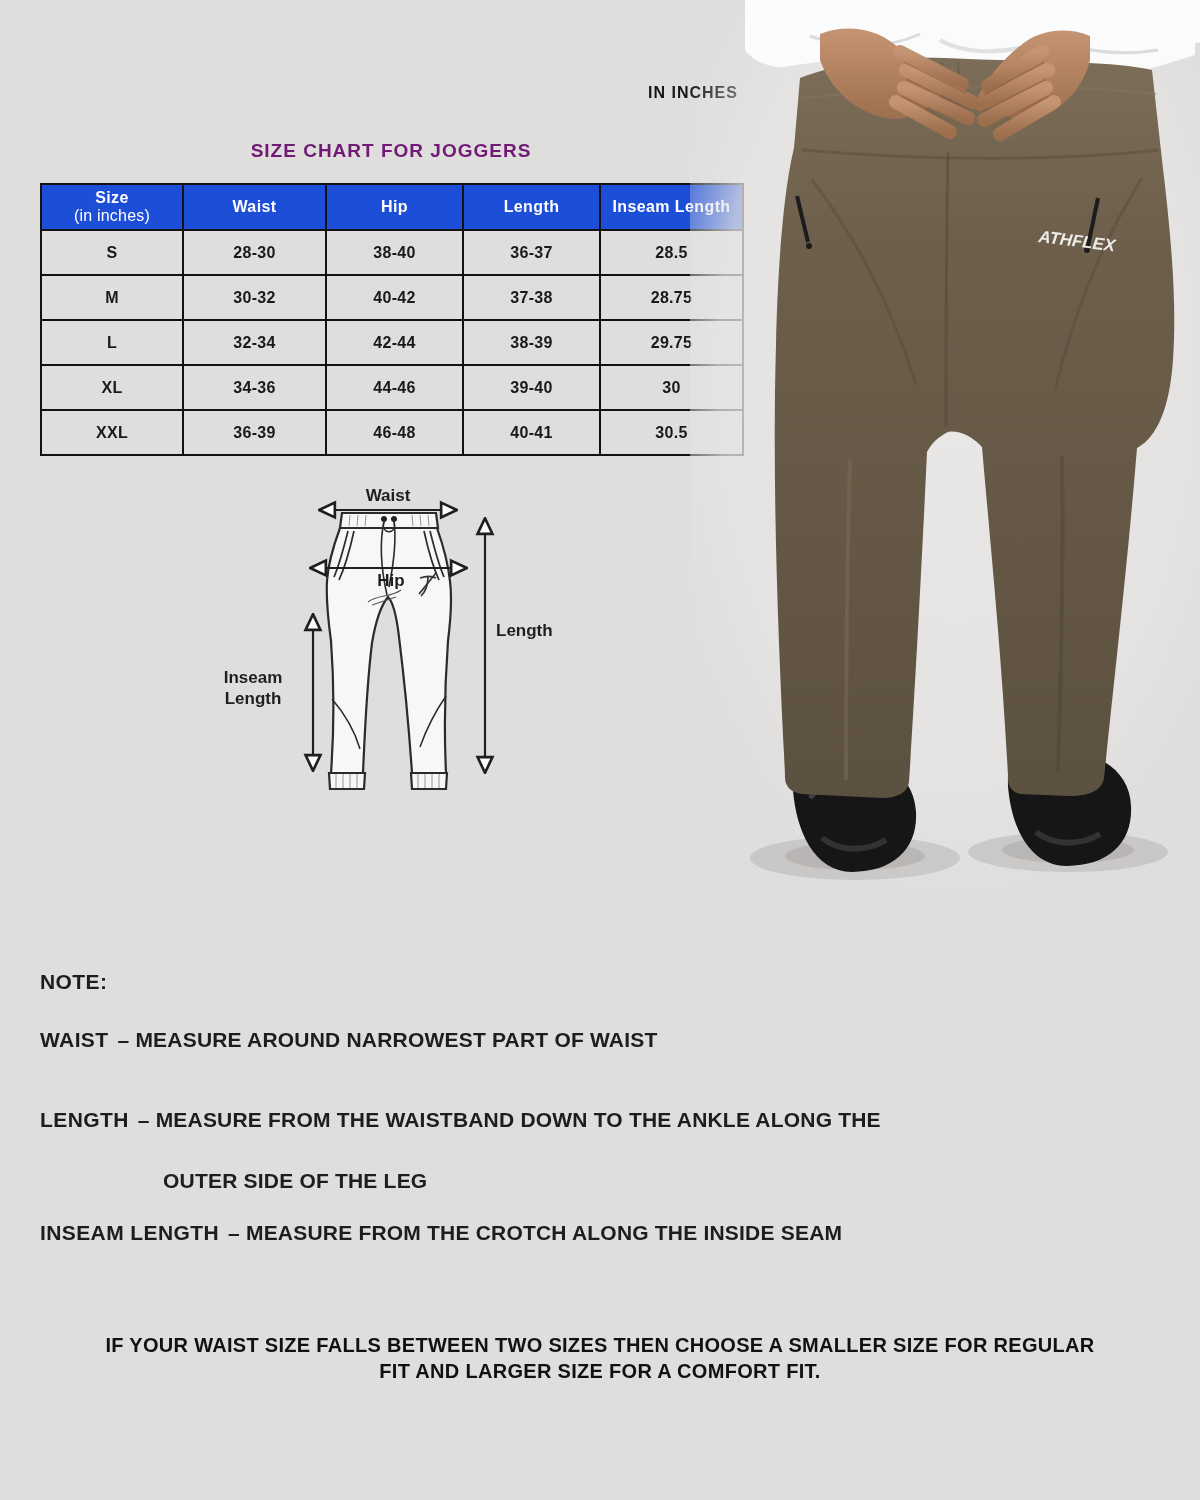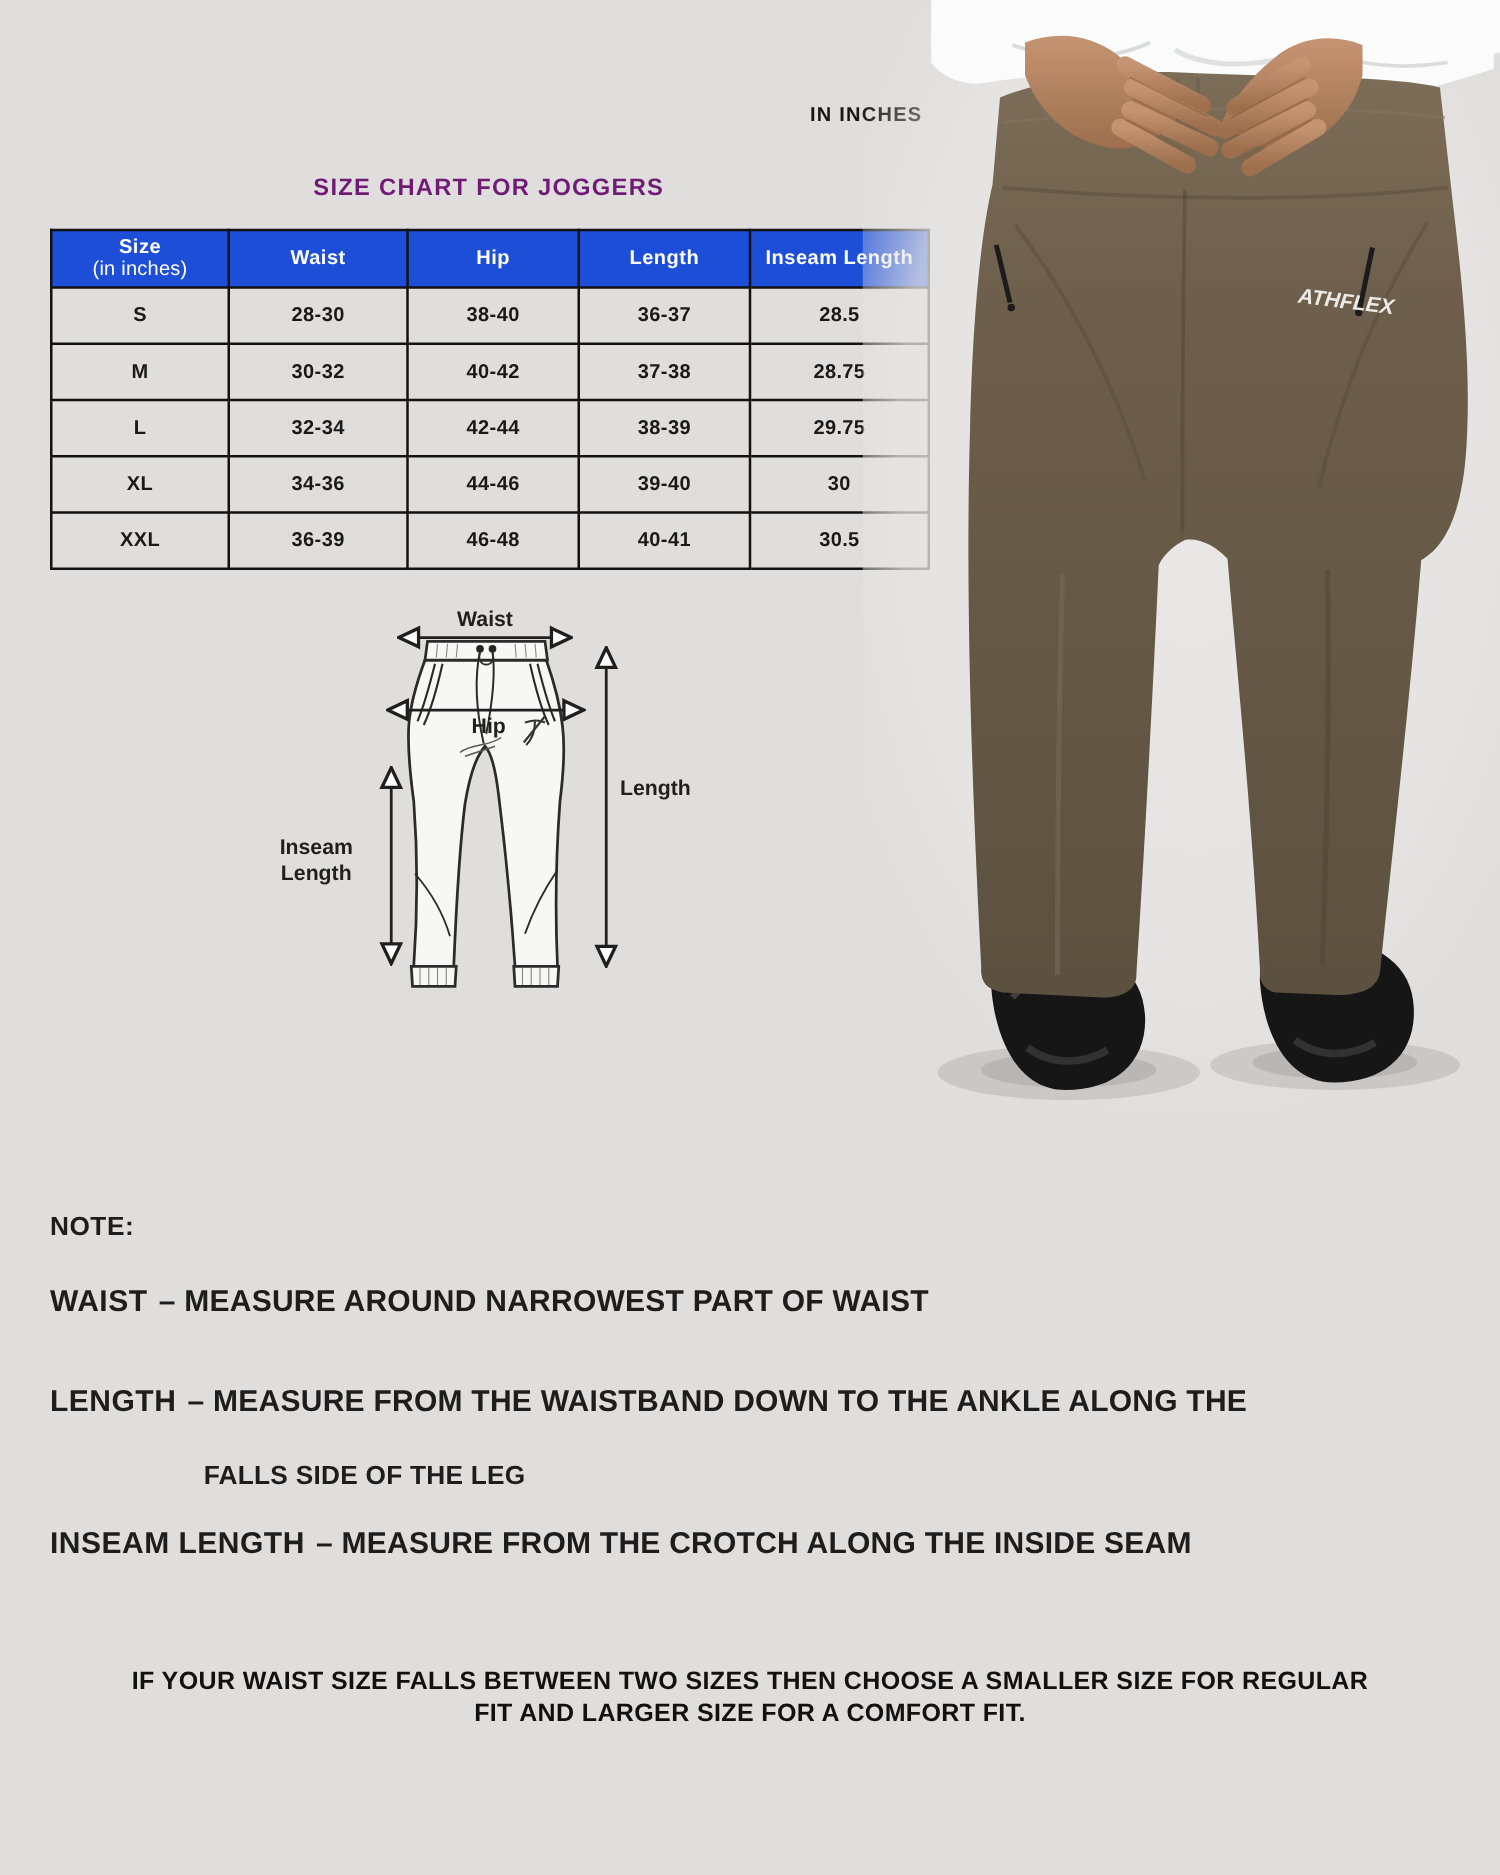--- a/index.html
+++ b/index.html
@@ -34,21 +34,21 @@
   }
   .size-table th .sub{display:block;font-size:16px;font-weight:400;letter-spacing:.2px;}
   .size-table td{height:43px;font-size:16px;font-weight:600;color:#191919;letter-spacing:.3px;background:#dfdedd;}
   
   .diagram{position:absolute;left:220px;top:485px;width:360px;height:322px;}
   .diagram text{font-family:"Liberation Sans",sans-serif;font-weight:700;fill:#1f1f1f;}
   
   .photo{position:absolute;left:690px;top:0;width:510px;height:890px;}
   
   .note-heading{position:absolute;left:40px;top:970px;font-size:21px;font-weight:700;letter-spacing:.4px;}
-  .note-line{position:absolute;left:40px;white-space:nowrap;font-size:24px;}
+  .note-line{position:absolute;left:40px;white-space:nowrap;font-size:21px;}
   .note-line .lead{font-weight:800;letter-spacing:.4px;}
   .note-line .body{font-weight:600;margin-left:9px;letter-spacing:.2px;}
   .note-cont{position:absolute;left:163px;white-space:nowrap;font-size:21px;font-weight:600;letter-spacing:.2px;}
   .advice{position:absolute;left:0;width:1200px;text-align:center;
     font-size:20px;font-weight:700;letter-spacing:.3px;color:#111;}
 </style>
 </head>
 <body>
 
 <div class="canvas">
@@ -317,21 +317,21 @@
   </svg>
 
   <div class="note-heading">NOTE:</div>
 
   <div class="note-line" style="top:1028px">
     <span class="lead">WAIST</span><span class="body">– MEASURE AROUND NARROWEST PART OF WAIST</span>
   </div>
   <div class="note-line" style="top:1108px">
     <span class="lead">LENGTH</span><span class="body">– MEASURE FROM THE WAISTBAND DOWN TO THE ANKLE ALONG THE</span>
   </div>
-  <div class="note-cont" style="top:1169px">FALLS SIDE OF THE LEG</div>
+  <div class="note-cont" style="top:1169px">OUTER SIDE OF THE LEG</div>
   <div class="note-line" style="top:1221px">
     <span class="lead">INSEAM LENGTH</span><span class="body">– MEASURE FROM THE CROTCH ALONG THE INSIDE SEAM</span>
   </div>
 
   <div class="advice" style="top:1334px">IF YOUR WAIST SIZE FALLS BETWEEN TWO SIZES THEN CHOOSE A SMALLER SIZE FOR REGULAR</div>
   <div class="advice" style="top:1360px">FIT AND LARGER SIZE FOR A COMFORT FIT.</div>
 
 </div>
 
 </body></html>

